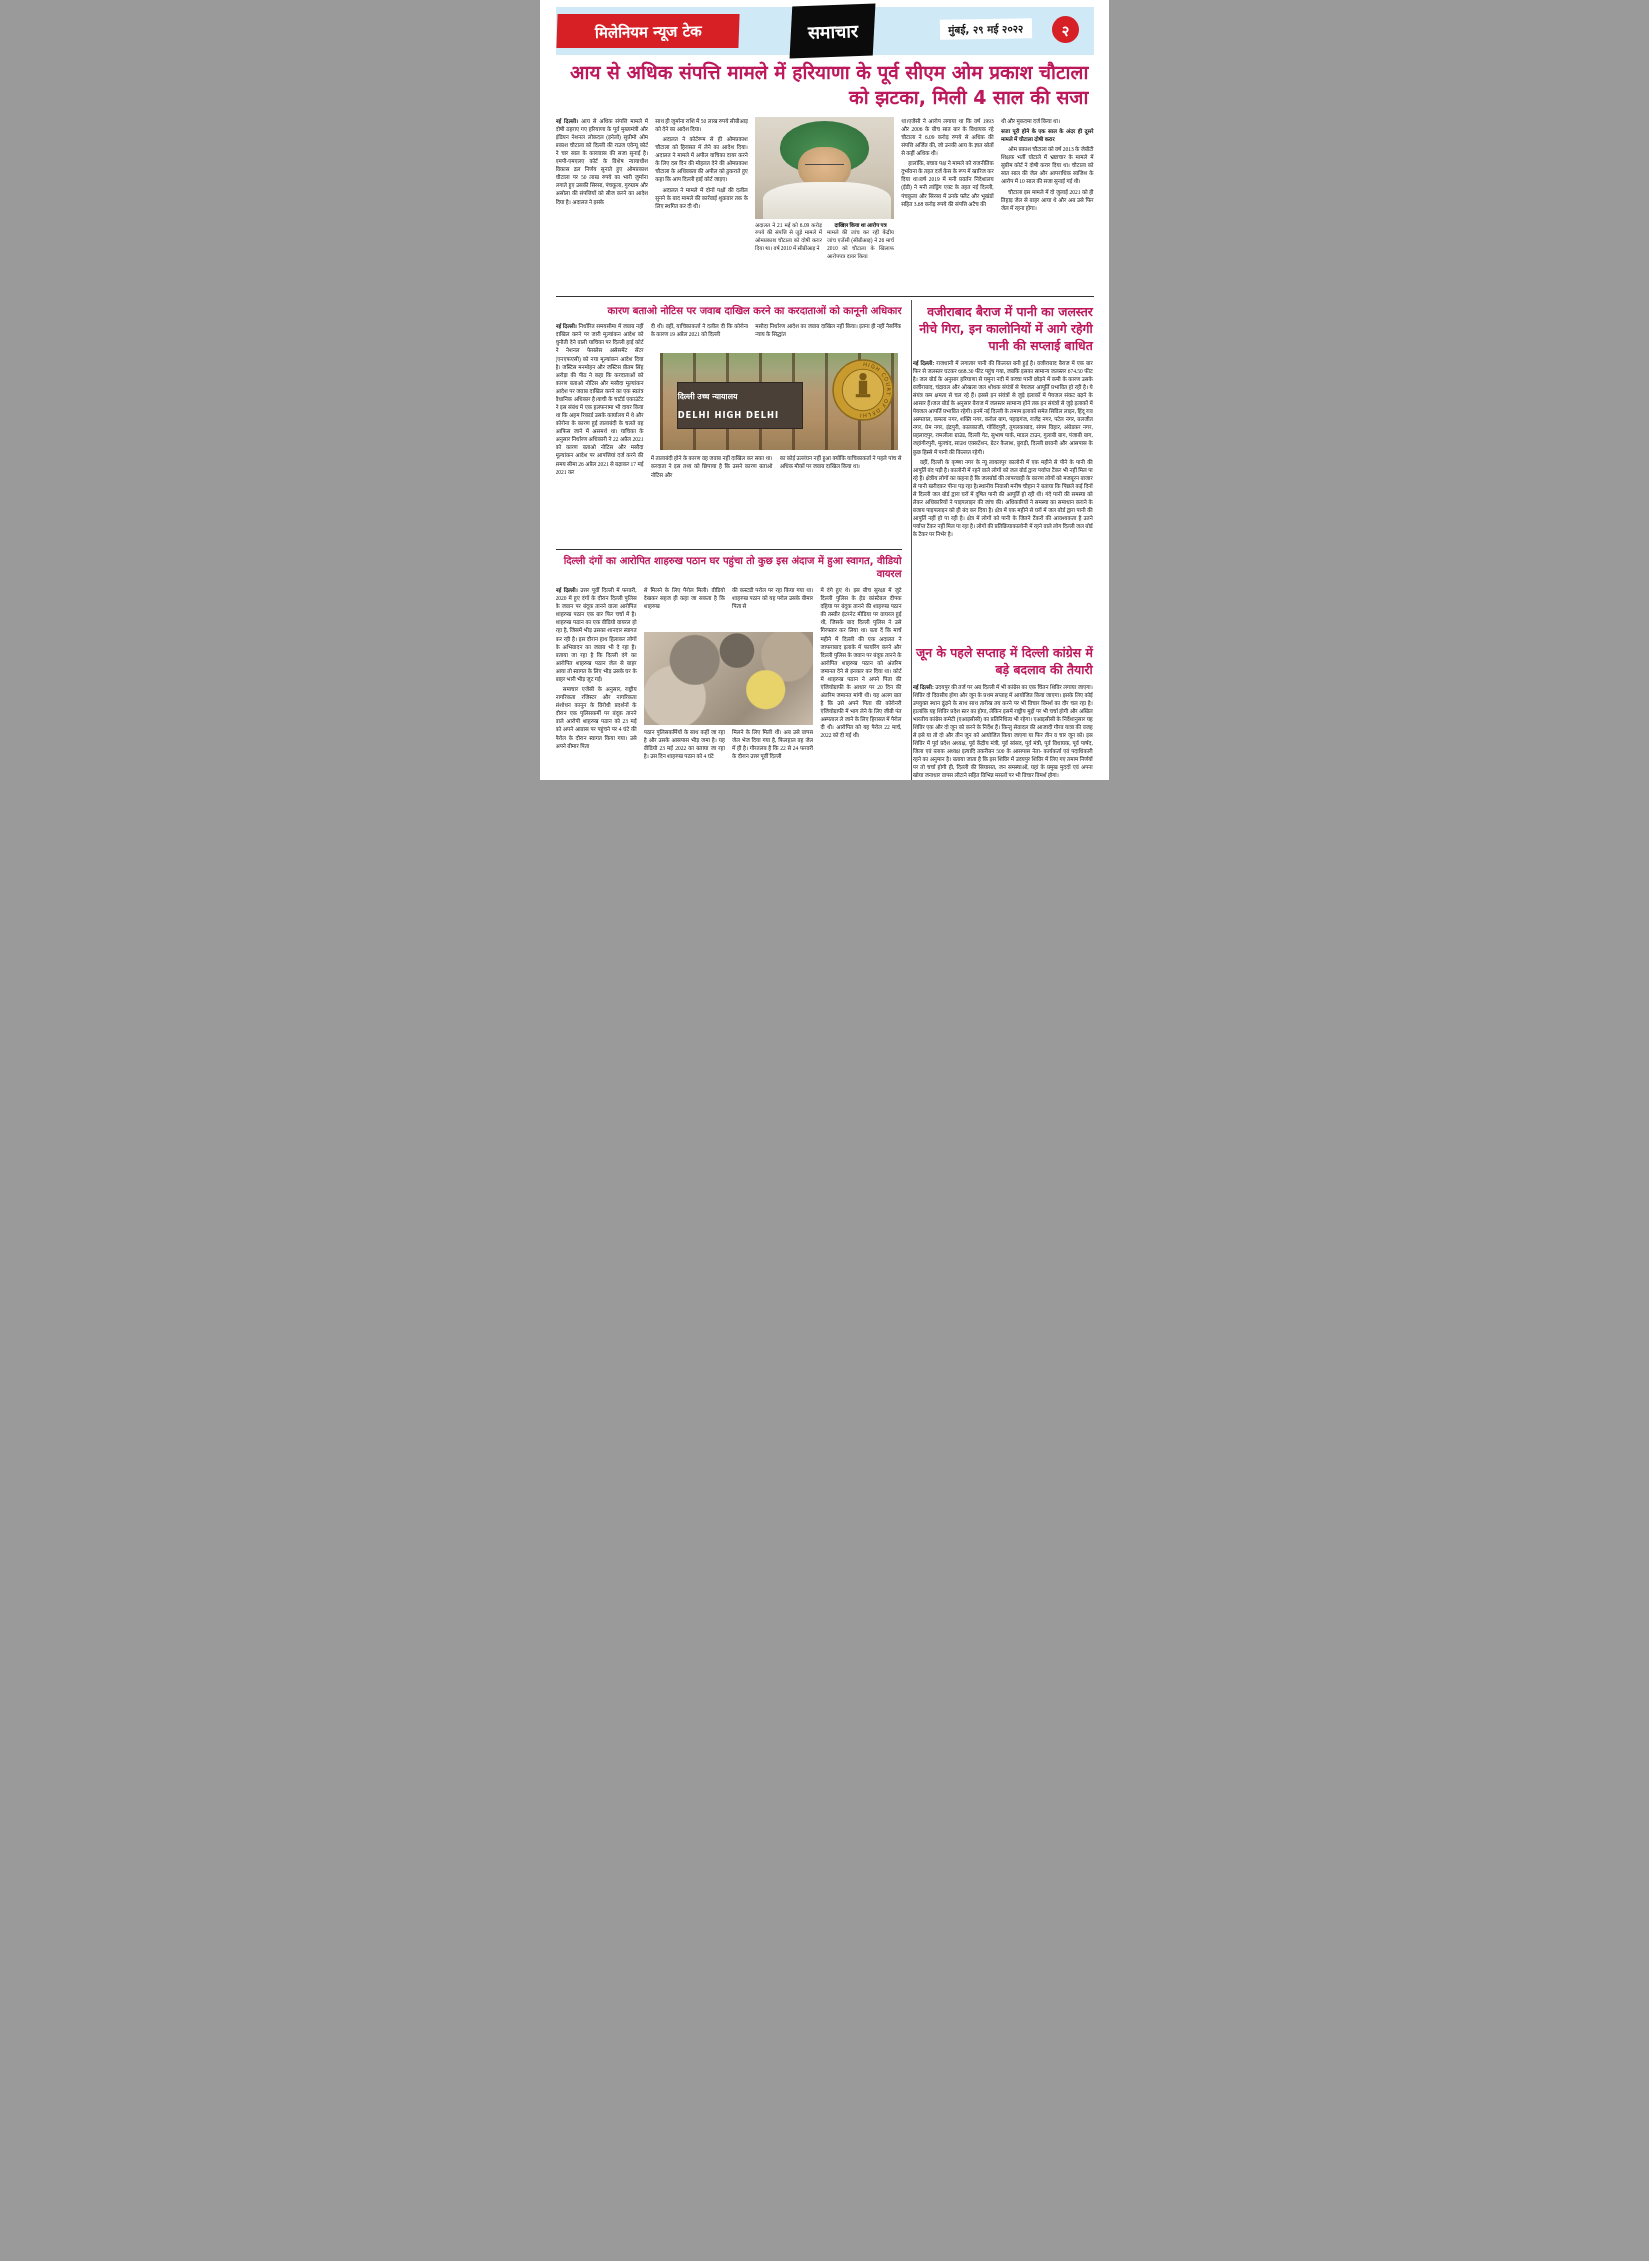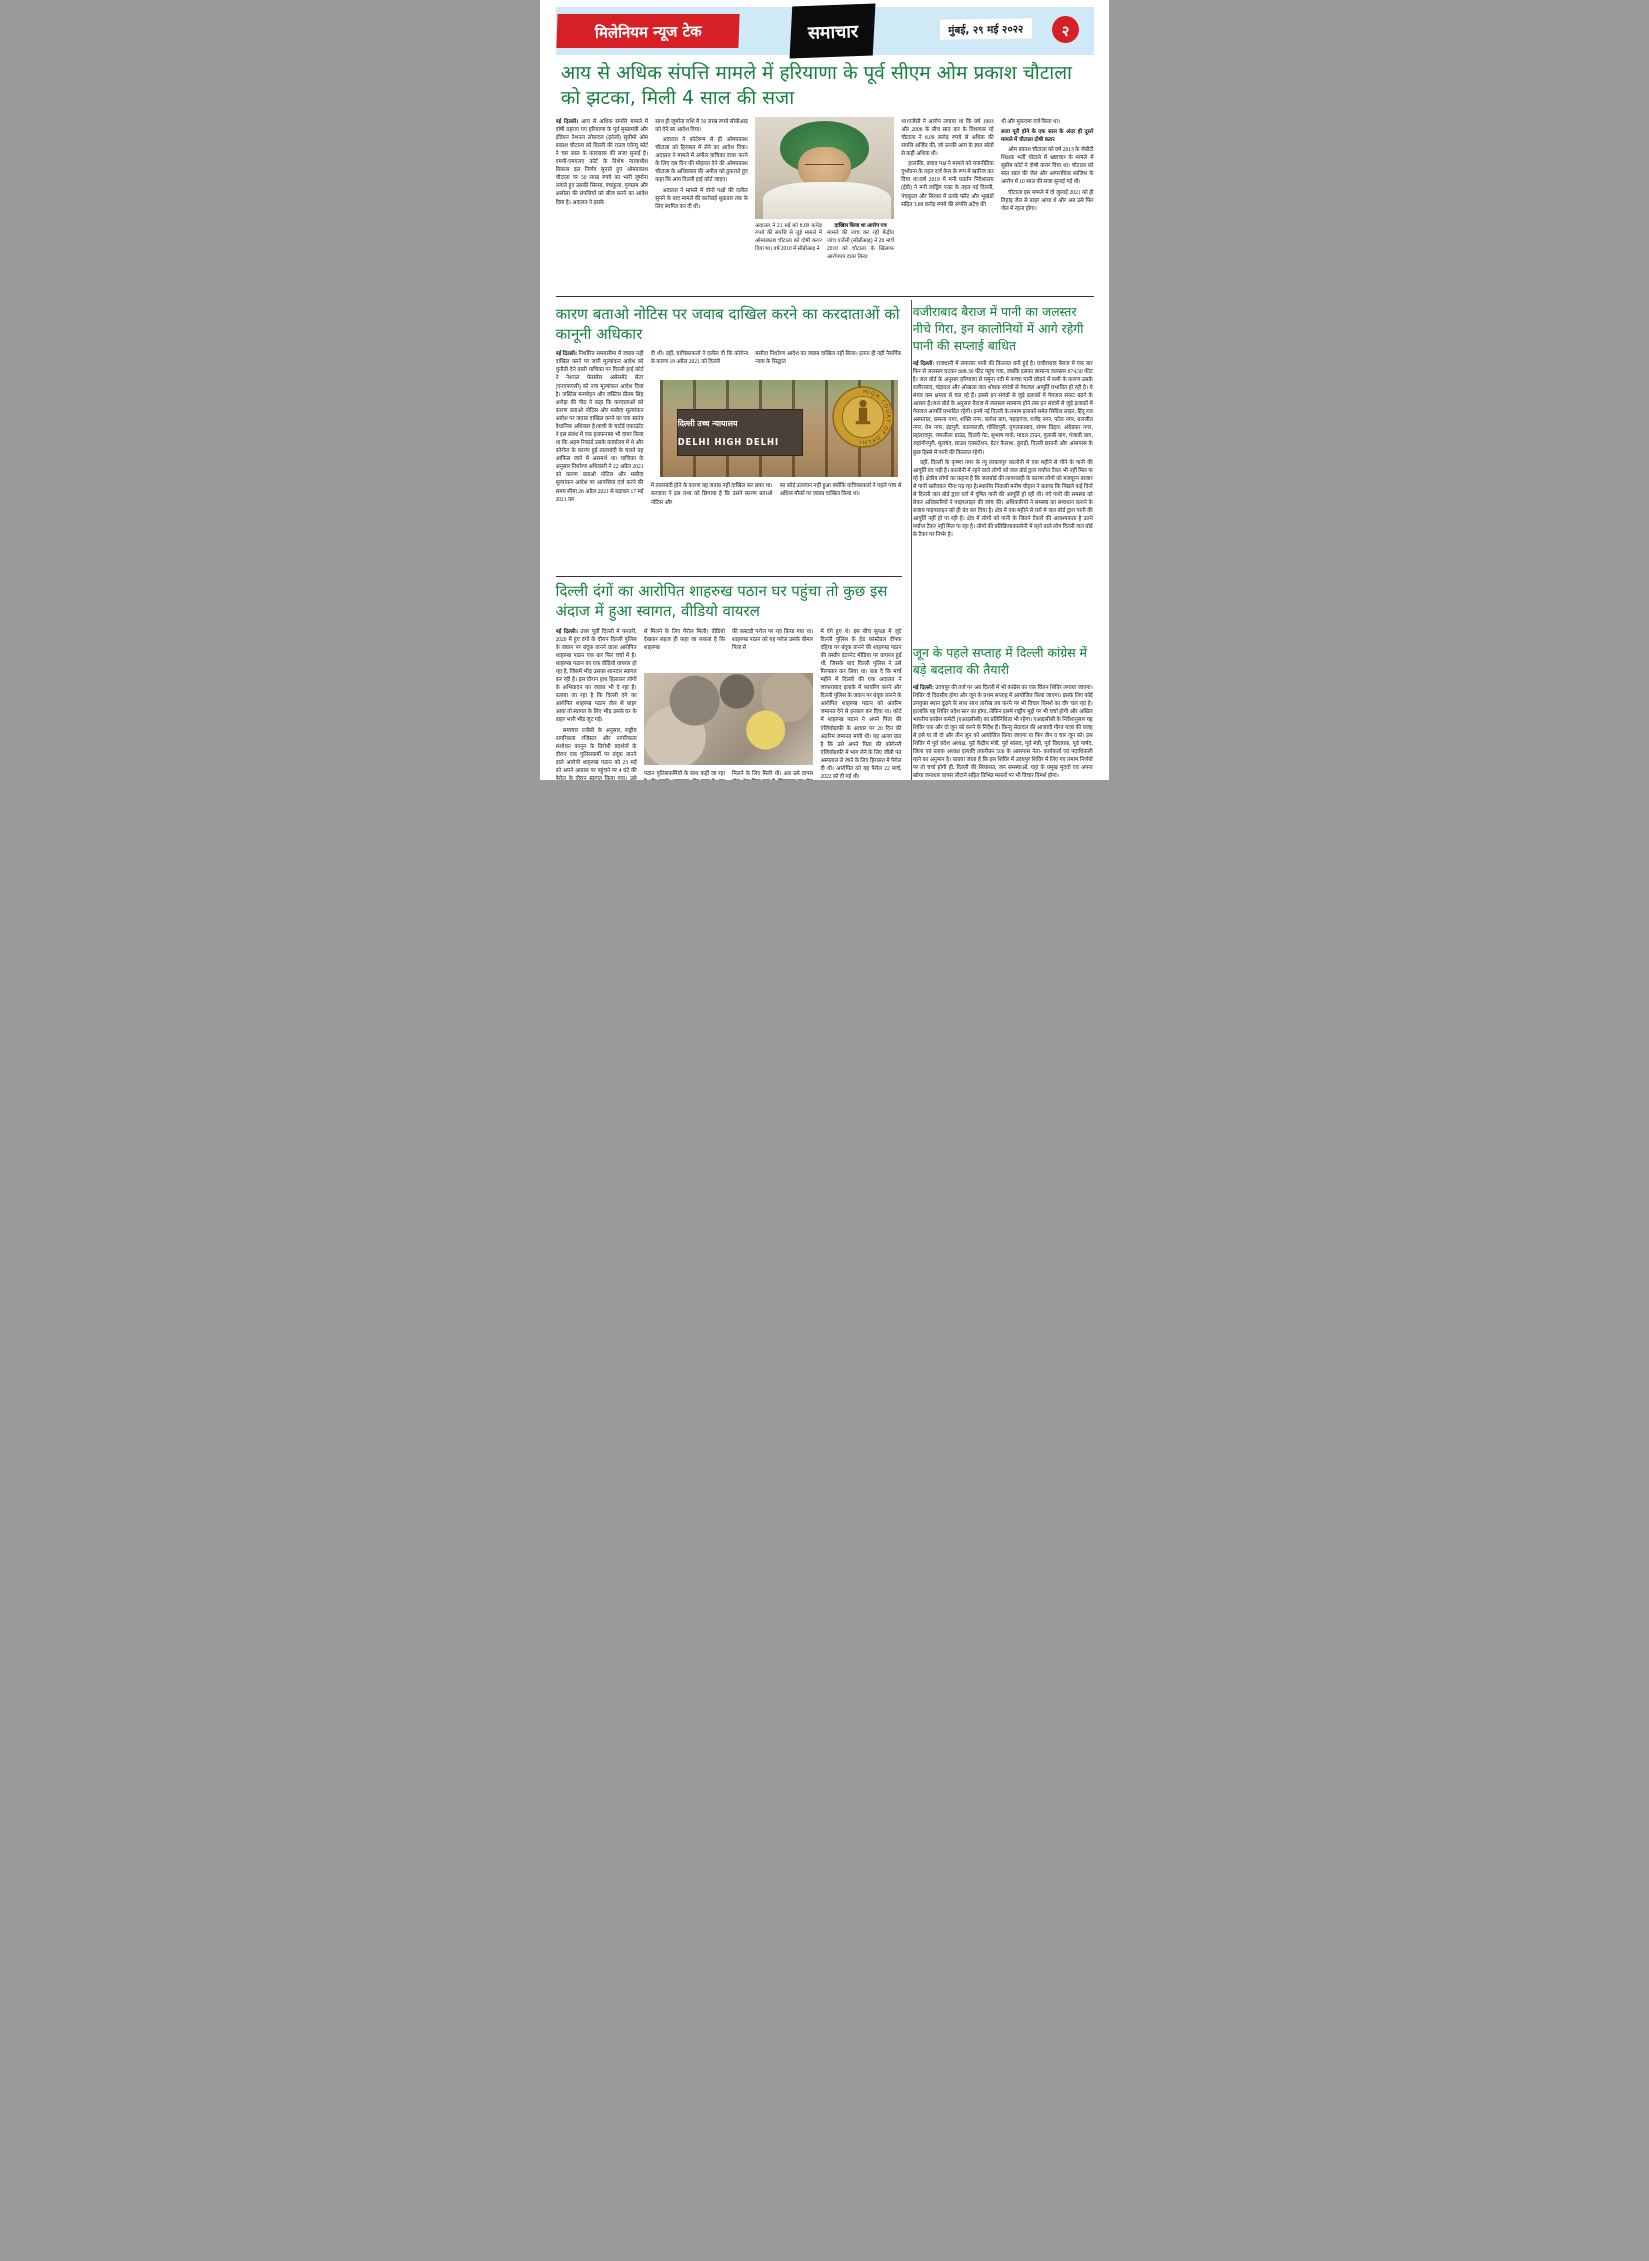--- a/index.html
+++ b/index.html
@@ -26,23 +26,23 @@
   .datebox{
     position:absolute;right:62px;top:11.4px;background:#fff;padding:3.1px 8.3px;
     font-family:"DejaVu Sans",sans-serif;font-weight:800;font-size:10.3px;transform:rotate(-1deg);
   }
   .pagecircle{
     position:absolute;right:14.5px;top:9.3px;width:27px;height:27px;border-radius:50%;
     background:#d71f26;color:#fff;display:flex;align-items:center;justify-content:center;
     font-family:"DejaVu Sans",sans-serif;font-weight:800;font-size:14.5px;
   }
   
-  .headline{font-family:"DejaVu Sans",sans-serif;font-weight:400;text-align:left;color:#15803d;}
+  .headline{font-family:"DejaVu Sans",sans-serif;font-weight:700;text-align:right;color:#be185d;}
   .h1{font-size:19px;line-height:1.32;margin:5.2px 5.2px 6.2px 5.2px;}
-  .h2{font-size:15px;line-height:1.35;margin:3.1px 0 5.2px 0;}
+  .h2{font-size:10px;line-height:1.35;margin:3.1px 0 5.2px 0;}
   .h3{font-size:12.4px;line-height:1.4;margin:2.1px 0 4.1px 0;}
   .body-col{font-size:5.5px;line-height:1.47;text-align:justify;overflow:hidden;}
   .body-col p{margin:0 0 2.1px 0;text-indent:7.2px;}
   .body-col p.noindent{text-indent:0;}
   .lead{font-weight:bold;}
   .subhead{font-weight:bold;}
   .thinrule{height:0.5px;background:#333;margin:4.1px 0;}
   
   .a1-body{display:grid;grid-template-columns:1fr 1fr 1.5fr 1fr 1fr;gap:7.2px;height:175px;overflow:hidden;}
   .photo1{position:relative;height:102px;background:linear-gradient(180deg,#ded8cc 0%,#cfc6b6 55%,#b9ae9c 100%);overflow:hidden;}

